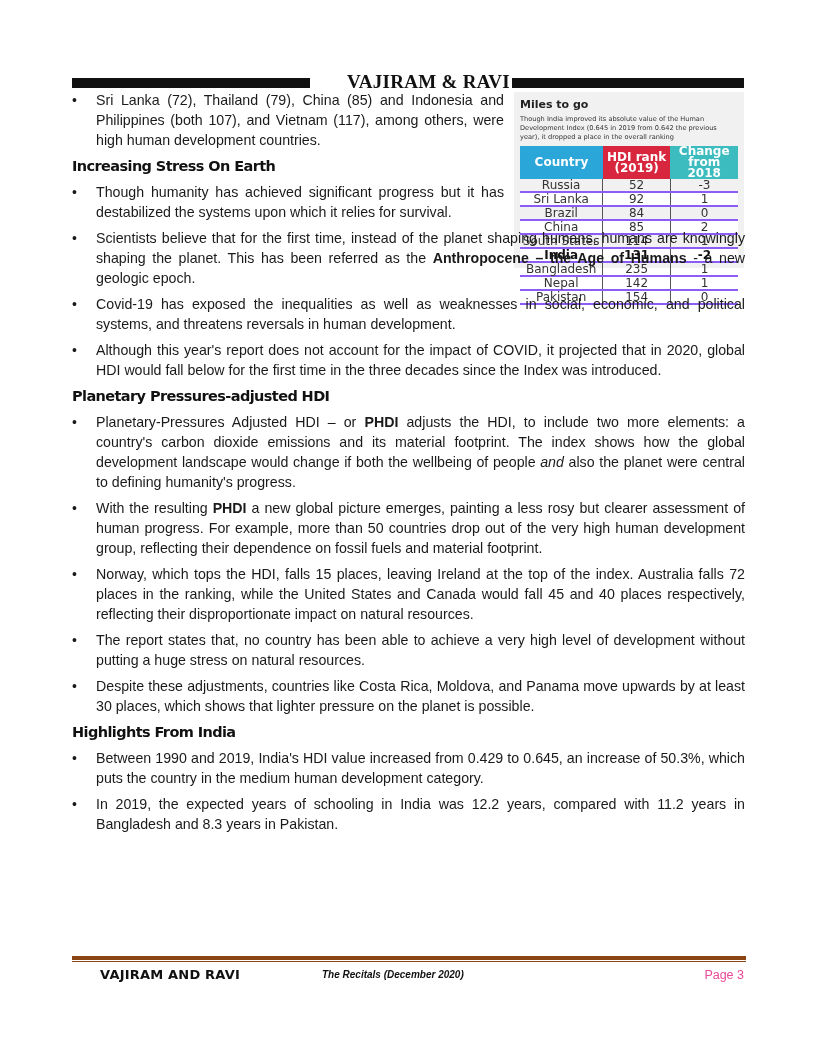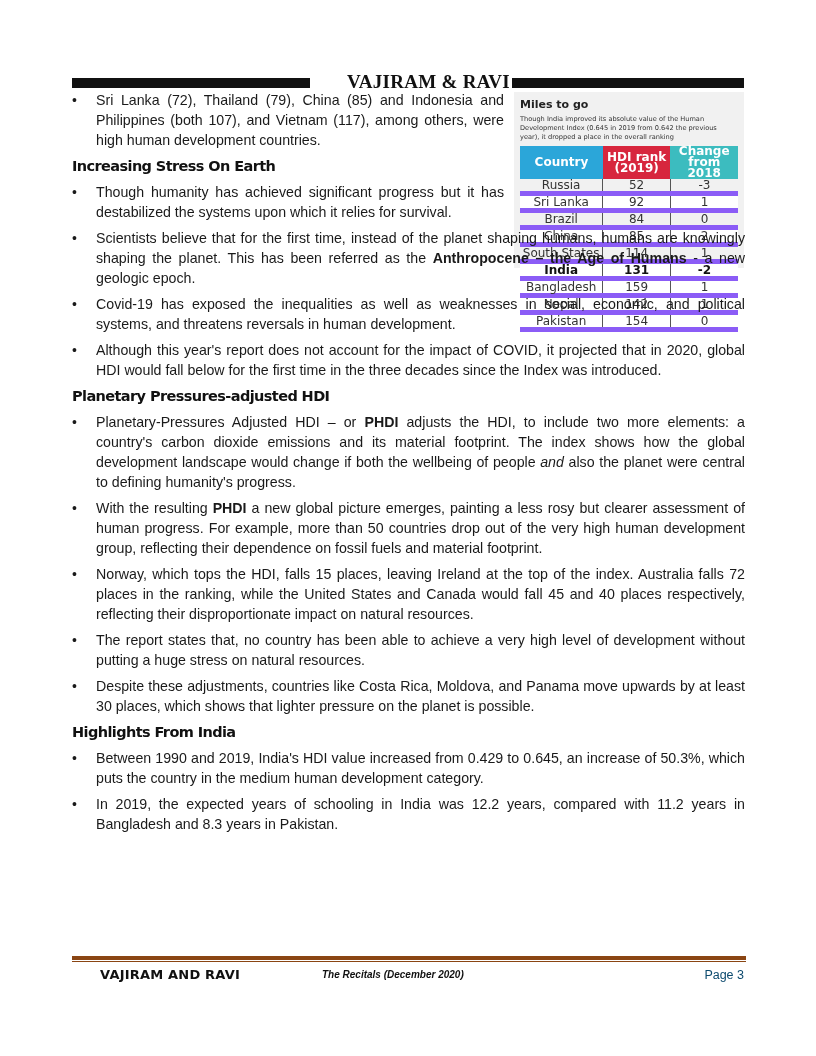--- a/index.html
+++ b/index.html
@@ -25,32 +25,32 @@
 
   
   .figure { position: absolute; left: 514px; top: 92px; width: 230px; height: 176px; background: #f1f1f1; padding: 4px 6px; }
   .figure .fig-title { font-family: "DejaVu Sans", sans-serif; font-weight: bold; font-size: 11px; color: #222; line-height: 18px; }
   .figure .fig-sub { font-family: "DejaVu Sans", sans-serif; font-size: 6.6px; line-height: 9px; color: #333; margin-top: 1px; }
   .figure table { width: 100%; border-collapse: collapse; margin-top: 4px; font-family: "DejaVu Sans", sans-serif; font-size: 12px; }
   .figure th { color: #fff; font-weight: bold; height: 11px; line-height: 11px; padding: 0; text-align: center; }
   .figure th.c1 { background: #2ba6d9; width: 38%; }
   .figure th.c2 { background: #d7263d; width: 31%; }
   .figure th.c3 { background: #3cbcbf; width: 31%; }
-  .figure td { text-align: center; height: 12px; line-height: 12px; color: #333; border-bottom: 5px solid #8b5cf6; padding: 0; }
+  .figure td { text-align: center; height: 12px; line-height: 12px; color: #333; border-bottom: 2px solid #8b5cf6; padding: 0; }
   .figure td.mid { border-left: 1px solid #555; border-right: 1px solid #555; }
   .figure tr:nth-child(even) td { background: #ffffff; }
   .figure tr.highlight td { font-weight: bold; color: #111; }
 
   
   .footer-rule { position: absolute; left: 72px; top: 956px; width: 674px; height: 4px; background: #8a4513; }
   .footer-rule2 { position: absolute; left: 72px; top: 961px; width: 674px; height: 1px; background: #8a4513; }
   .footer { position: absolute; left: 72px; top: 966px; width: 674px; height: 20px; font-size: 13px; line-height: 18px; }
   .footer .f-left { position: absolute; left: 0; font-weight: bold; font-family: "DejaVu Sans", sans-serif; font-size: 13px; letter-spacing: 0.2px; margin-left: 28px; }
   .footer .f-mid { position: absolute; left: 250px; font-weight: bold; font-style: italic; font-size: 10px; }
-  .footer .f-right { position: absolute; right: 2px; font-size: 12.5px; color: #0c4a6e; }
+  .footer .f-right { position: absolute; right: 2px; font-size: 12.5px; color: #ec4899; }
 </style>
 </head>
 <body>
 
 <div class="header-band">
   <div class="bar-left"></div>
   <div class="brand">VAJIRAM &amp; RAVI</div>
   <div class="bar-right"></div>
 </div>
 
@@ -91,21 +91,21 @@
           <td class="mid">114</td>
           <td>1</td>
         </tr>
       <tr class="highlight">
           <td>India</td>
           <td class="mid">131</td>
           <td>-2</td>
         </tr>
       <tr>
           <td>Bangladesh</td>
-          <td class="mid">159</td>
+          <td class="mid">235</td>
           <td>1</td>
         </tr>
       <tr>
           <td>Nepal</td>
           <td class="mid">142</td>
           <td>1</td>
         </tr>
       <tr>
           <td>Pakistan</td>
           <td class="mid">154</td>

